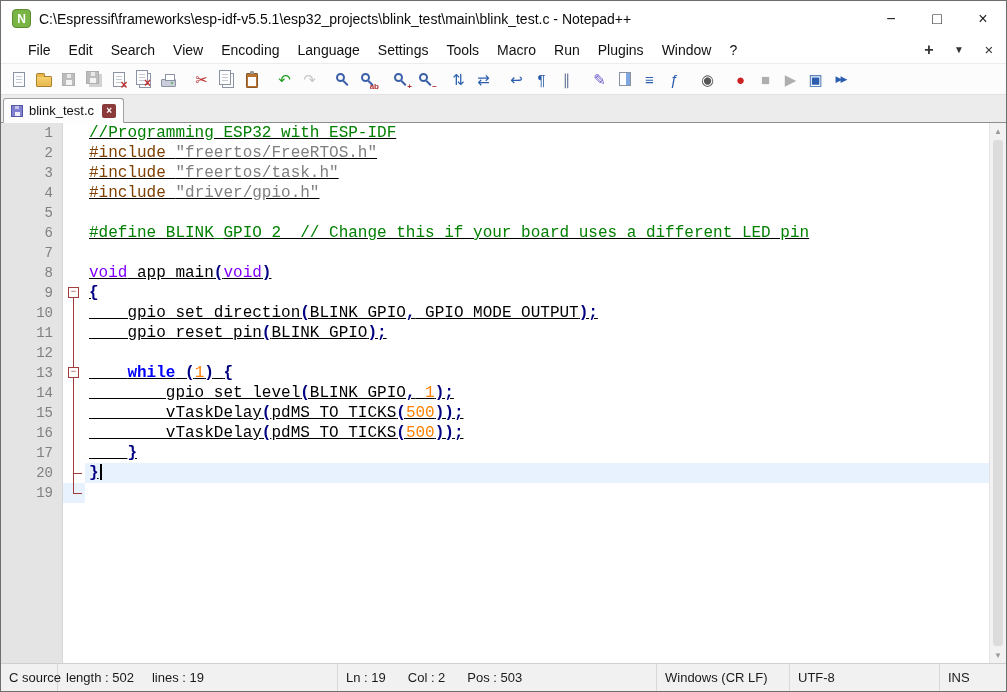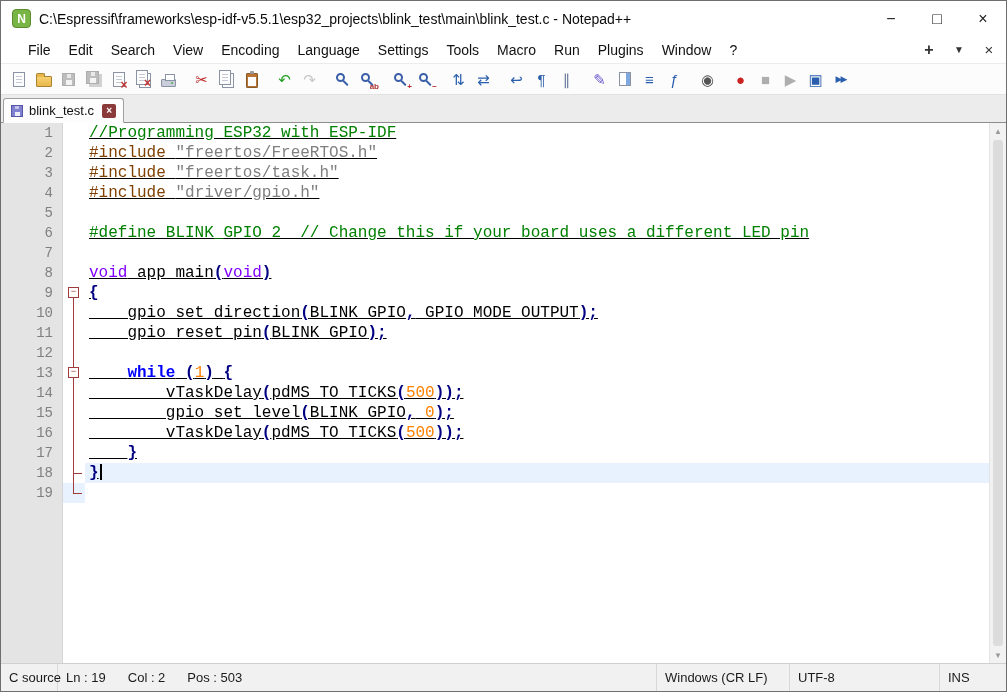--- a/index.html
+++ b/index.html
@@ -289,21 +289,21 @@
         <div class="ln">8</div>
         <div class="ln">9</div>
         <div class="ln">10</div>
         <div class="ln">11</div>
         <div class="ln">12</div>
         <div class="ln">13</div>
         <div class="ln">14</div>
         <div class="ln">15</div>
         <div class="ln">16</div>
         <div class="ln">17</div>
-        <div class="ln">18</div>
+        <div class="ln">20</div>
         <div class="ln">19</div>
       </div>
     <div class="col-fold" id="folds">
         <div class="fc"></div>
         <div class="fc"></div>
         <div class="fc"></div>
         <div class="fc"></div>
         <div class="fc"></div>
         <div class="fc"></div>
         <div class="fc"></div>
@@ -353,35 +353,39 @@
         <div class="code-line"><span class="tk-pre">#include </span><span class="tk-str">"driver/gpio.h"</span></div>
         <div class="code-line"></div>
         <div class="code-line"><span class="tk-cmt">#define BLINK_GPIO 2  // Change this if your board uses a different LED pin</span></div>
         <div class="code-line"></div>
         <div class="code-line"><span class="tk-typ">void</span><span class="tk-txt"> app_main</span><span class="tk-op">(</span><span class="tk-typ">void</span><span class="tk-op">)</span></div>
         <div class="code-line"><span class="tk-op">{</span></div>
         <div class="code-line"><span class="tk-txt">    gpio_set_direction</span><span class="tk-op">(</span><span class="tk-txt">BLINK_GPIO</span><span class="tk-op">,</span><span class="tk-txt"> GPIO_MODE_OUTPUT</span><span class="tk-op">);</span></div>
         <div class="code-line"><span class="tk-txt">    gpio_reset_pin</span><span class="tk-op">(</span><span class="tk-txt">BLINK_GPIO</span><span class="tk-op">);</span></div>
         <div class="code-line"></div>
         <div class="code-line"><span class="tk-txt">    </span><span class="tk-kw">while</span><span class="tk-txt"> </span><span class="tk-op">(</span><span class="tk-num">1</span><span class="tk-op">)</span><span class="tk-txt"> </span><span class="tk-op">{</span></div>
+        <div class="code-line"><span class="tk-txt">        gpio_set_level</span><span class="tk-op">(</span><span class="tk-txt">BLINK_GPIO</span><span class="tk-op">,</span><span class="tk-txt"> </span><span class="tk-num">1</span><span class="tk-op">);</span></div>
         <div class="code-line"><span class="tk-txt">        vTaskDelay</span><span class="tk-op">(</span><span class="tk-txt">pdMS_TO_TICKS</span><span class="tk-op">(</span><span class="tk-num">500</span><span class="tk-op">));</span></div>
-        <div class="code-line"><span class="tk-txt">        gpio_set_level</span><span class="tk-op">(</span><span class="tk-txt">BLINK_GPIO</span><span class="tk-op">,</span><span class="tk-txt"> </span><span class="tk-num">0</span><span class="tk-op">);</span></div>
         <div class="code-line"><span class="tk-txt">        vTaskDelay</span><span class="tk-op">(</span><span class="tk-txt">pdMS_TO_TICKS</span><span class="tk-op">(</span><span class="tk-num">500</span><span class="tk-op">));</span></div>
         <div class="code-line"><span class="tk-txt">    </span><span class="tk-op">}</span></div>
         <div class="code-line cur"><span class="tk-op">}</span><span class="caret"></span></div>
       </div>
     <div class="col-scroll">
       <div class="scroll-arrow">▲</div>
       <div class="scroll-thumb"></div>
       <div class="scroll-arrow">▼</div>
     </div>
   </div>
 
   <div class="statusbar">
     <div class="sb-cell sb-type">C source</div>
+    <div class="sb-cell sb-len">
+      <span>length : 502</span>
+      <span>lines : 19</span>
+    </div>
     <div class="sb-cell sb-cur">
       <span>Ln : 19</span>
       <span>Col : 2</span>
       <span>Pos : 503</span>
     </div>
     <div class="sb-cell sb-eol">Windows (CR LF)</div>
     <div class="sb-cell sb-enc">UTF-8</div>
     <div class="sb-cell sb-ins">INS</div>
   </div>
 

